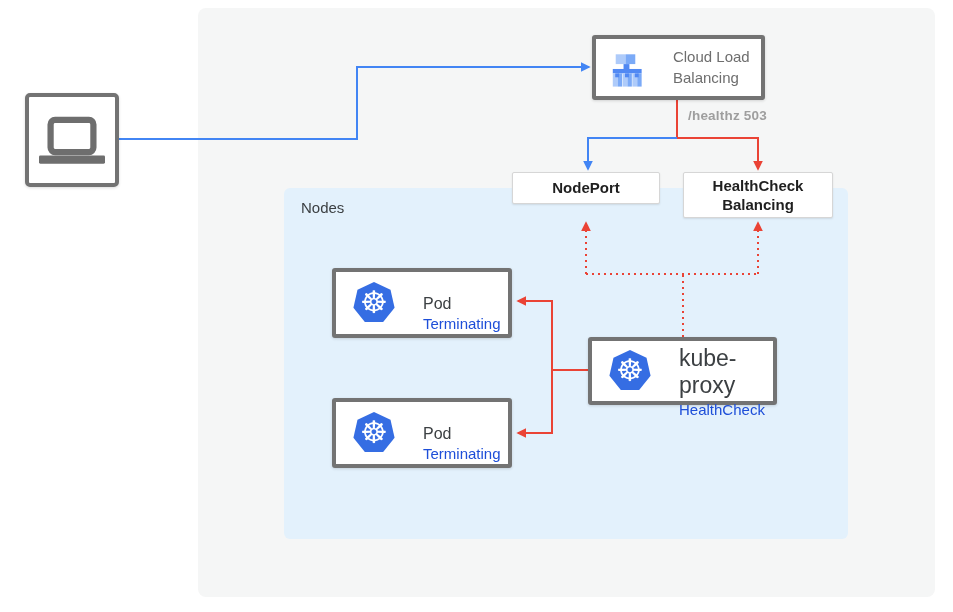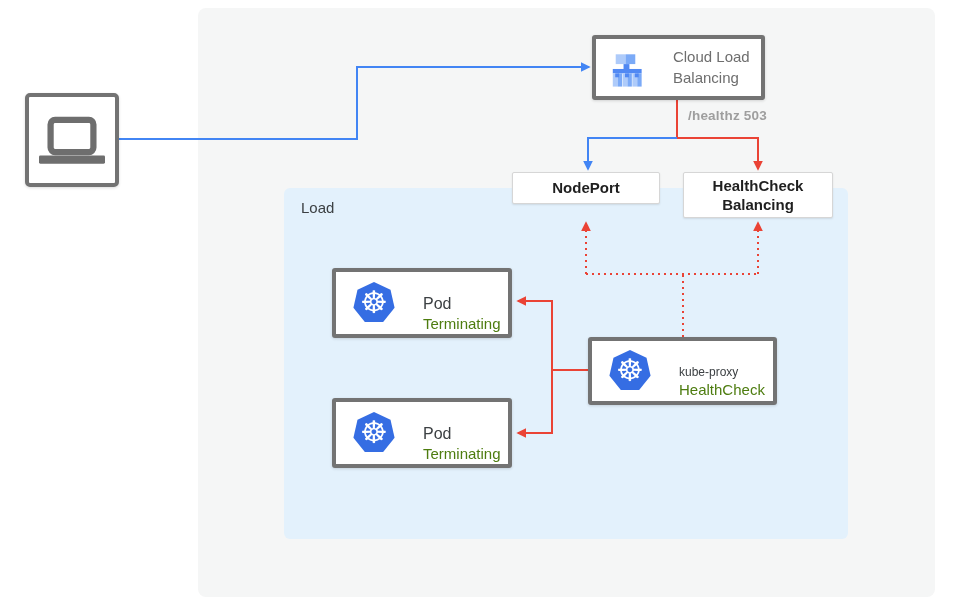--- a/index.html
+++ b/index.html
@@ -113,32 +113,32 @@
     clip-path: polygon(50% 2%, 87.5% 20%, 96.8% 61%, 70.8% 93%, 29.2% 93%, 3.2% 61%, 12.5% 20%);
     color: #ffffff;
     font-family: "DejaVu Sans", sans-serif;
     font-size: 31px;
     line-height: 42px;
     text-align: center;
     flex: 0 0 auto;
   }
   .entity-text { margin-left: 15px; }
   .entity-title { font-size: 16px; color: #3C4043; margin-top: 20px; }
-  .entity-sub { font-size: 15px; color: #4d7c0f; margin-top: 2px; }
-  .kproxy .entity-title { font-size: 12px; }
+  .entity-sub { font-size: 15px; color: #1d4ed8; margin-top: 2px; }
+  .kproxy .entity-title { font-size: 23px; }
 </style>
 </head>
 <body>
 
 <div class="canvas">
 
   <div class="gray-bg"></div>
 
   <div class="nodes-container">
-    <div class="nodes-label">Load</div>
+    <div class="nodes-label">Nodes</div>
   </div>
 
   <svg class="lines" viewBox="0 0 953 612">
     <defs>
       <marker id="arrow-blue" viewBox="0 0 6 6" refX="5" refY="3" markerWidth="5" markerHeight="5" orient="auto">
         <path d="M0,0 L6,3 L0,6 Z" fill="#4285F4"></path>
       </marker>
       <marker id="arrow-red" viewBox="0 0 6 6" refX="5" refY="3" markerWidth="5" markerHeight="5" orient="auto">
         <path d="M0,0 L6,3 L0,6 Z" fill="#EA4335"></path>
       </marker>

